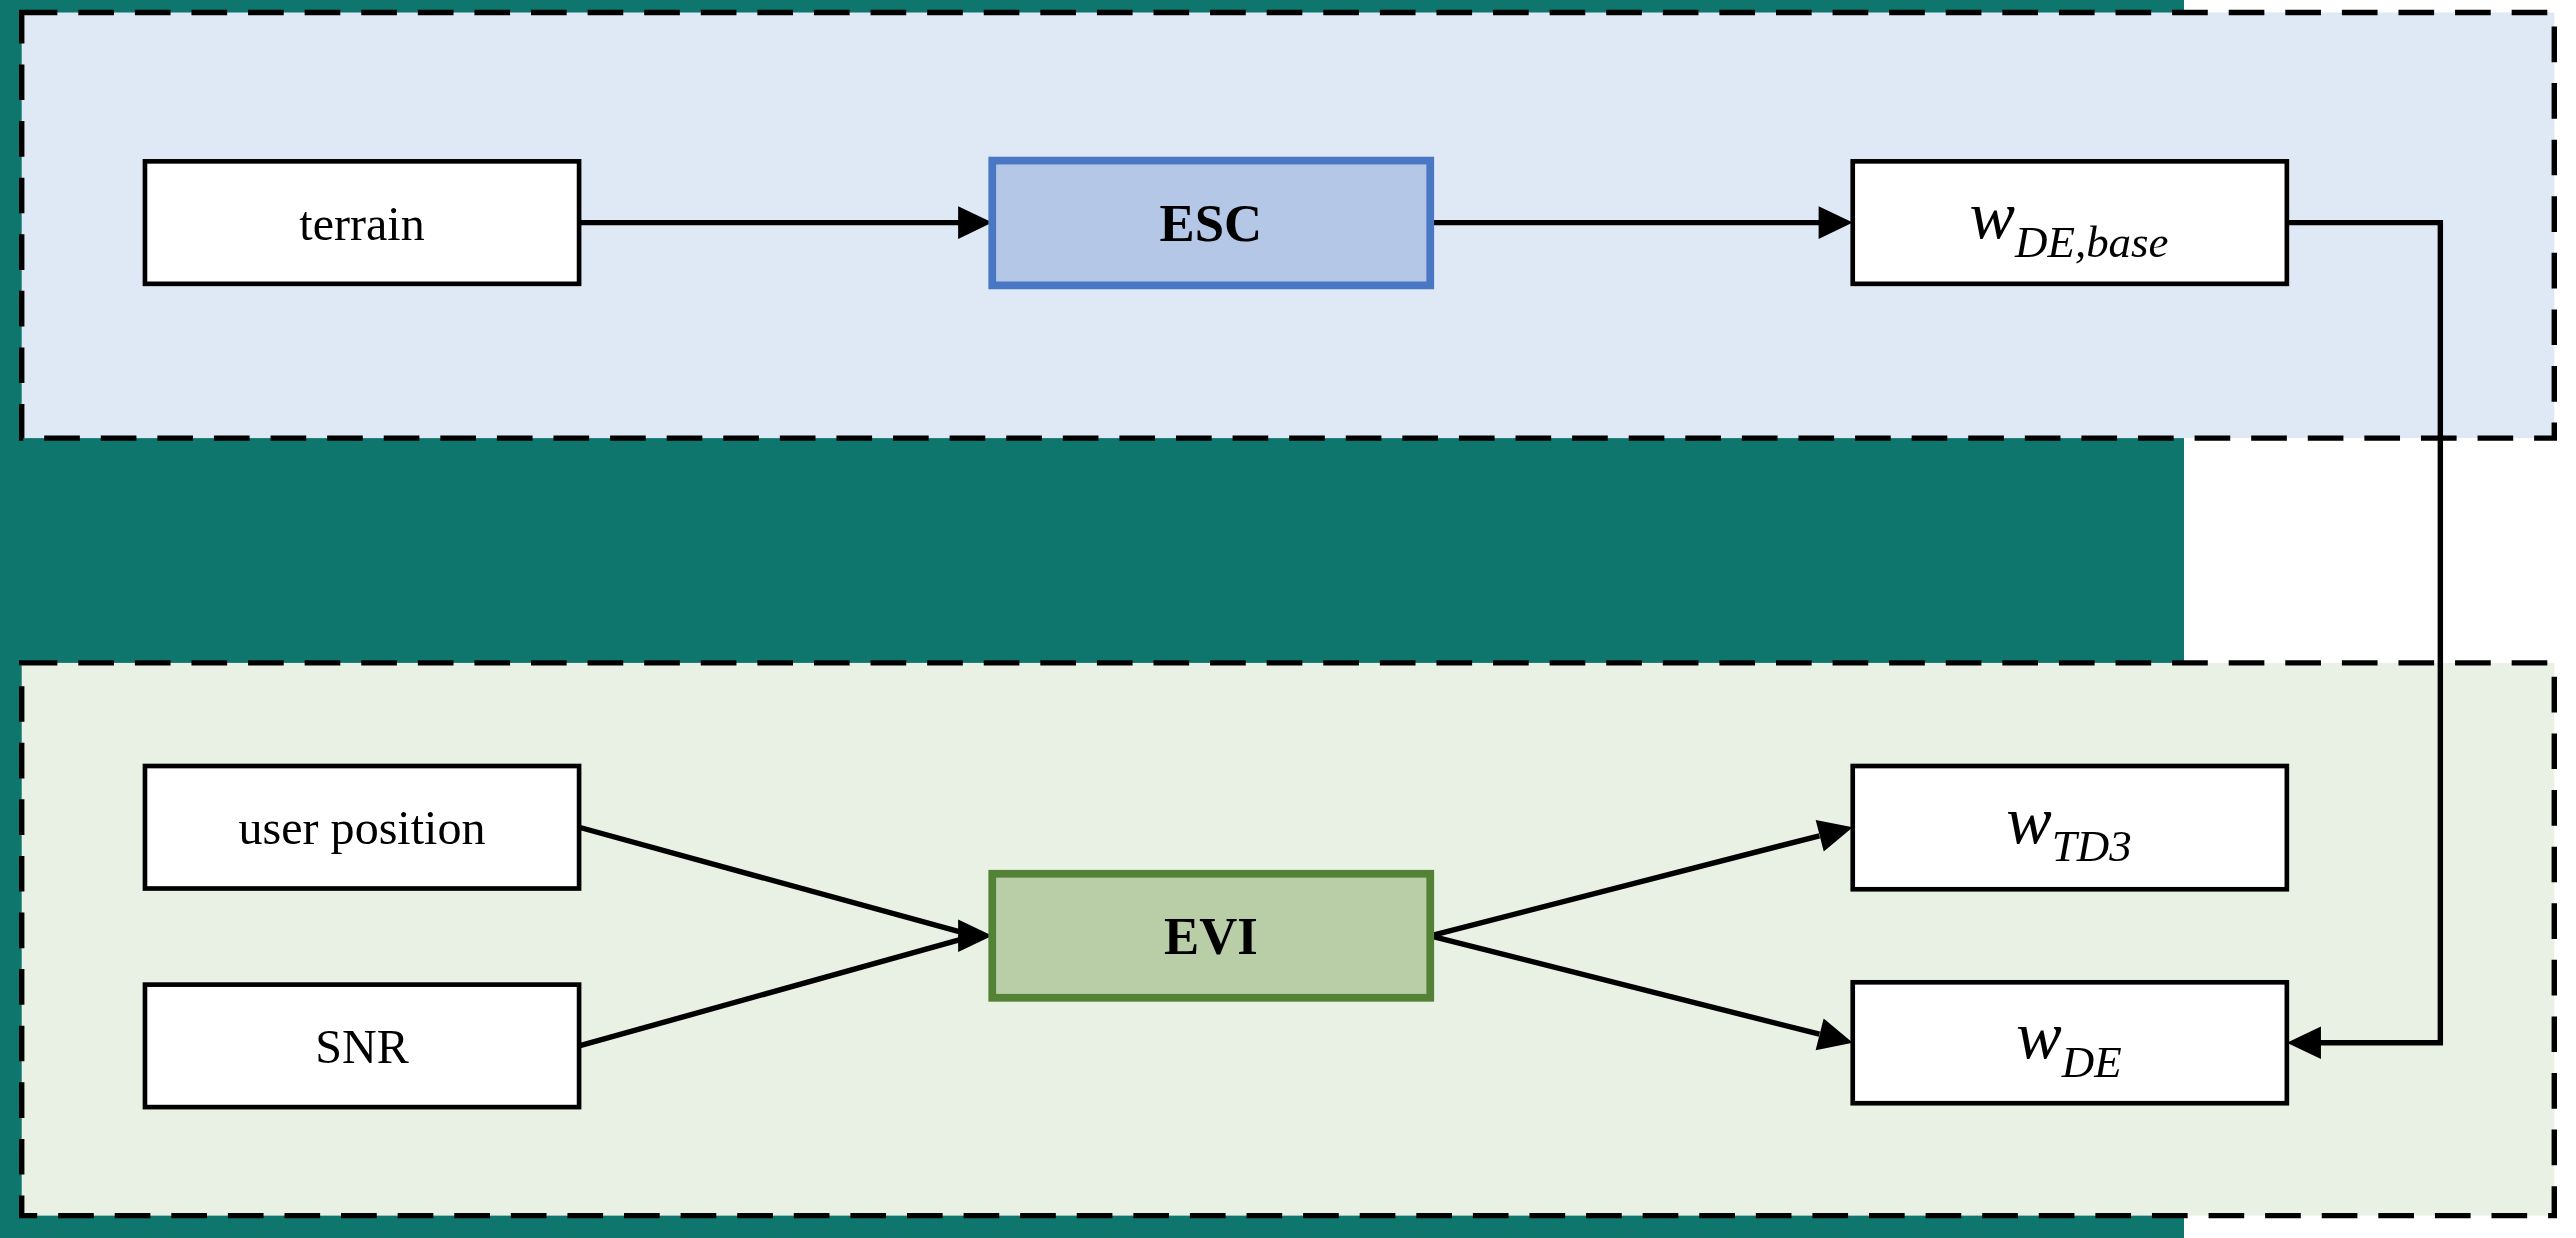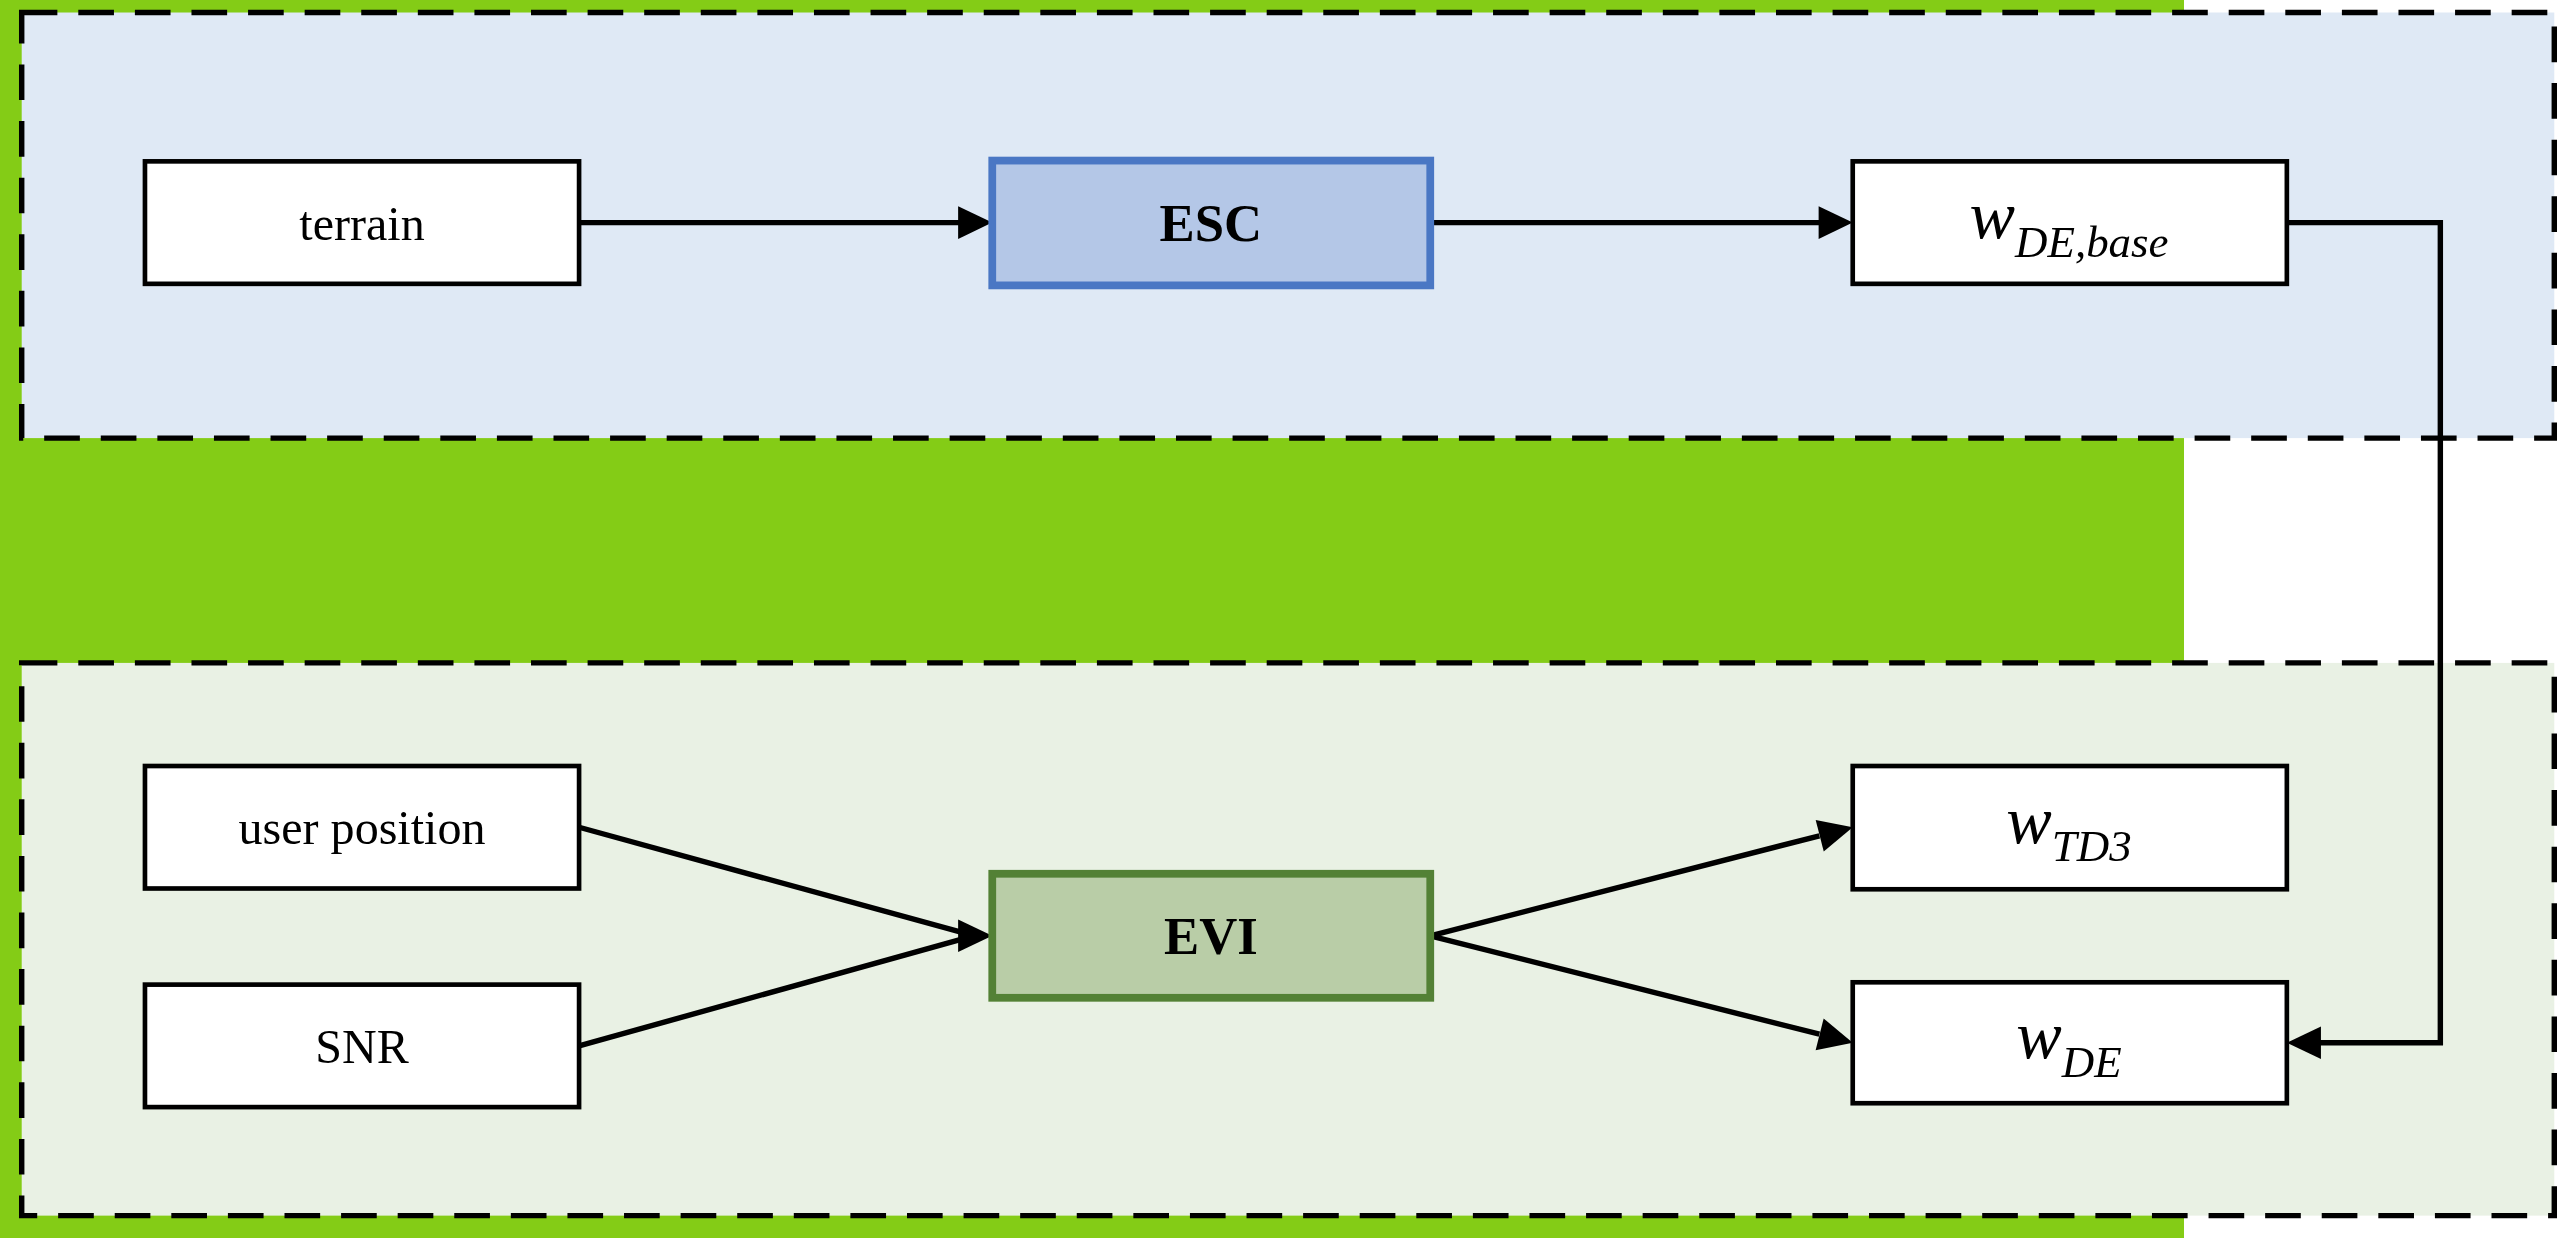--- a/index.html
+++ b/index.html
@@ -1,16 +1,16 @@
 <!DOCTYPE html>
 <html style="--top-section-bg: #dfe9f5; --bottom-section-bg: #e9f1e4; --esc-box-bg: #b4c7e7; --esc-box-border: #4a77c4; --evi-box-bg: #b9cda7; --evi-box-border: #538135; --io-box-bg: #ffffff; --io-box-border: #000000; --arrow-color: #000000;font-size:12.4px"><head>
 <meta charset="utf-8">
 <style>
   html, body { margin: 0; padding: 0; background: #ffffff; }
-  .stage { position: relative; width: 2184px; height: 1239px; background: #84cc16; }
+  .stage { position: relative; width: 2184px; height: 1239px; background: #0f766e; }
   svg { display: block; }
 
   .container-rect {
     stroke: #000000;
     stroke-width: 7;
     stroke-dasharray: 46 27;
   }
   .container-top    { fill: var(--top-section-bg, #dfe9f5); }
   .container-bottom { fill: var(--bottom-section-bg, #e9f1e4); }
 

